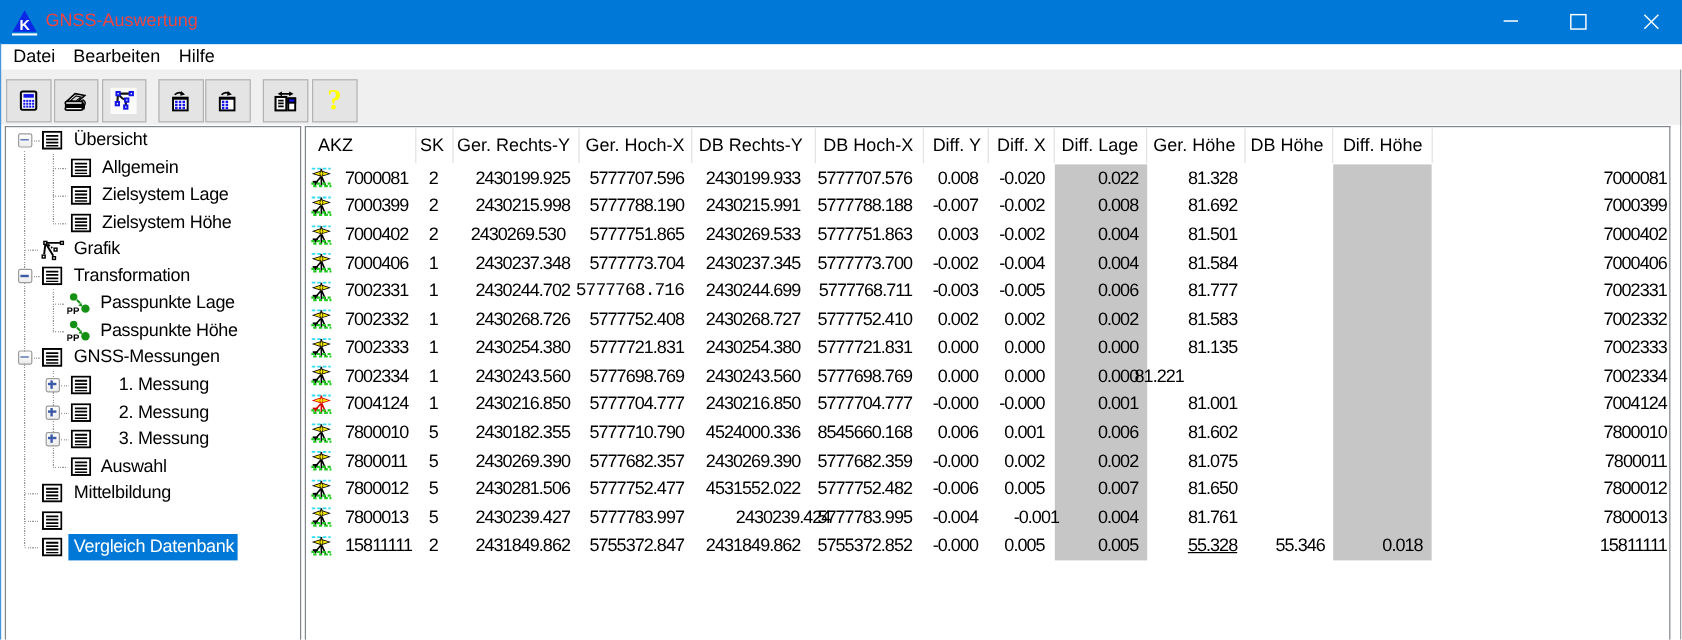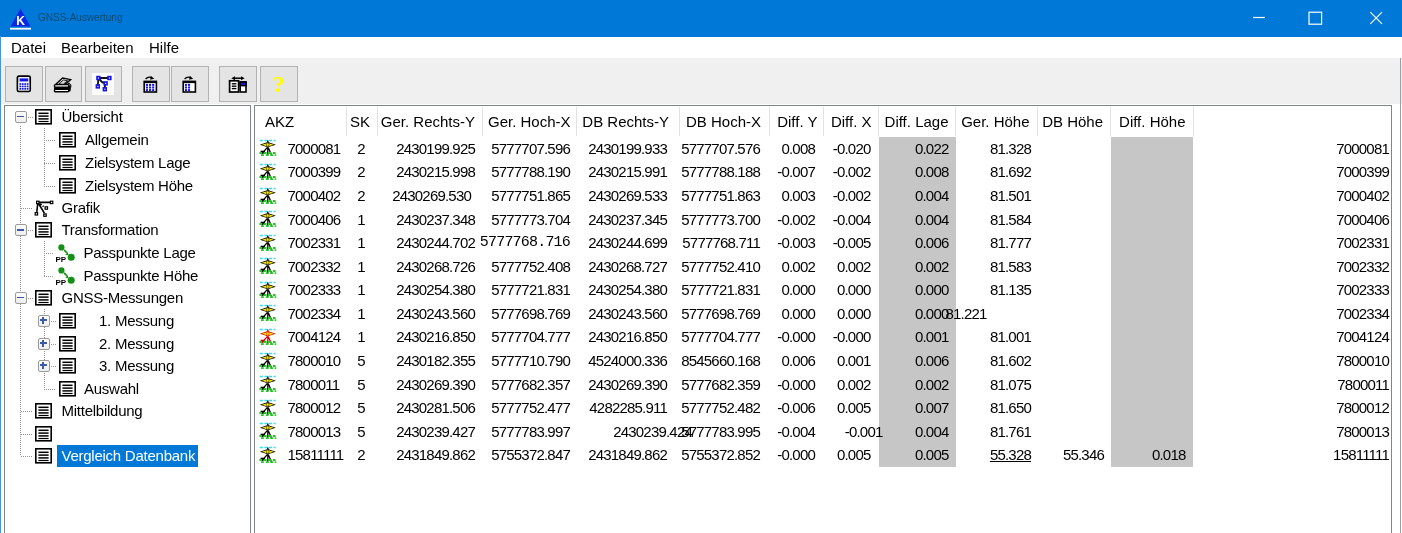--- a/index.html
+++ b/index.html
@@ -12,21 +12,21 @@
 .ebox{position:absolute;width:10px;height:10px;border:1px solid #9a9a9a;border-radius:2px;background:linear-gradient(#fefefe,#ededed);}
 .tbtn{position:absolute;top:66px;width:35.5px;height:34px;background:#e4e4e4;border:1px solid #b2b2b2;display:flex;align-items:center;justify-content:center;}
 .hsep{position:absolute;top:107px;width:1px;height:29px;background:#e2e2e2;}
 </style></head><body>
 <div class="ab" style="left:0;top:0;width:1402px;height:37px;background:#0078d7;"></div>
 <svg class="ab" style="left:9px;top:7px;" width="23" height="23" viewBox="0 0 23 23">
     <polygon points="11.5,1.5 21.5,19.5 1.5,19.5" fill="#0a28e6"></polygon>
     <rect x="1" y="20.8" width="21" height="1.8" fill="#fff"></rect>
     <text x="7.2" y="18.4" font-family="Liberation Sans" font-size="12" font-weight="bold" fill="#fff">K</text>
   </svg>
-<div class="tx" style="left:38px;top:8px;color:#0c4a6e;font-size:10px;">GNSS-Auswertung</div>
+<div class="tx" style="left:38px;top:8px;color:#ef4444;font-size:15px;">GNSS-Auswertung</div>
 <svg class="ab" style="left:1247px;top:0;" width="155" height="36" viewBox="0 0 155 36">
     <line x1="6" y1="17.5" x2="18" y2="17.5" stroke="#fff" stroke-width="1.2"></line>
     <rect x="62" y="12.2" width="12.6" height="12" fill="none" stroke="#fff" stroke-width="1.2"></rect>
     <line x1="123.3" y1="12.2" x2="135" y2="23.9" stroke="#fff" stroke-width="1.2"></line>
     <line x1="135" y1="12.2" x2="123.3" y2="23.9" stroke="#fff" stroke-width="1.2"></line>
   </svg>
 <div class="ab" style="left:0;top:37px;width:1402px;height:21px;background:#fff;"></div>
 <div class="tx" style="left:11px;top:38px;">Datei</div>
 <div class="tx" style="left:61px;top:38px;">Bearbeiten</div>
 <div class="tx" style="left:149px;top:38px;">Hilfe</div>
@@ -570,21 +570,21 @@
     <polygon points="2.8,5.7 8.8,3.9 14.8,5.7 8.8,7.5" fill="#ffee00"></polygon>
     <polygon points="7.5,5.7 8.8,2.6 10.1,5.7 8.8,8.8" fill="#ffee00" stroke="#000" stroke-width="0.6"></polygon>
     <path d="M8.8,8.4 L8.8,16.4 M9.2,8.4 L12.4,15.8 M8.4,8.4 L5.6,11.6 L3.4,15.2" stroke="#000" stroke-width="1.3" fill="none"></path>
     <rect x="1.6" y="11.7" width="4.2" height="2.3" fill="#000"></rect>
     <path d="M0.4,14.0 h2.6 m1.8,0 h2.8 m1.8,0 h3 m1.6,0 h2.6 M2.0,16.1 h2.8 m2,0 h2.6 m1.8,0 h3 m1.4,0 h1.6" stroke="#1ecc1e" stroke-width="1.8" fill="none"></path>
   </svg>
 <div class="tx num" style="left:287.5px;top:398.1px;">7800012</div>
 <div class="tx" style="left:331.5px;top:398.1px;width:60px;text-align:center;">5</div>
 <div class="tx rt num" style="left:345.0px;top:398.1px;">2430281.506</div>
 <div class="tx rt num" style="left:440.0px;top:398.1px;">5777752.477</div>
-<div class="tx rt num" style="left:537.0px;top:398.1px;">4282285.911</div>
+<div class="tx rt num" style="left:537.0px;top:398.1px;">4531552.022</div>
 <div class="tx rt num" style="left:630.0px;top:398.1px;">5777752.482</div>
 <div class="tx rt num" style="left:685.0px;top:398.1px;">-0.006</div>
 <div class="tx rt num" style="left:740.5px;top:398.1px;">0.005</div>
 <div class="tx rt num" style="left:818.5px;top:398.1px;">0.007</div>
 <div class="tx rt num" style="left:901.0px;top:398.1px;">81.650</div>
 <div class="tx rt num" style="left:1259.0px;top:398.1px;">7800012</div>
 <svg style="position:absolute;left:258.5px;top:422.2250000000001px;" width="18" height="18" viewBox="0 0 18 18">
     <path d="M0.8,1.6 h3 m1.6,0 h3 m1.6,0 h3 m1.6,0 h2" stroke="#35dcf2" stroke-width="1.5" fill="none"></path>
     <line x1="8.8" y1="1.6" x2="8.8" y2="3.6" stroke="#000" stroke-width="1.4"></line>
     <polygon points="0.8,5.7 8.8,3.1 16.8,5.7 8.8,8.3" fill="#000"></polygon>

